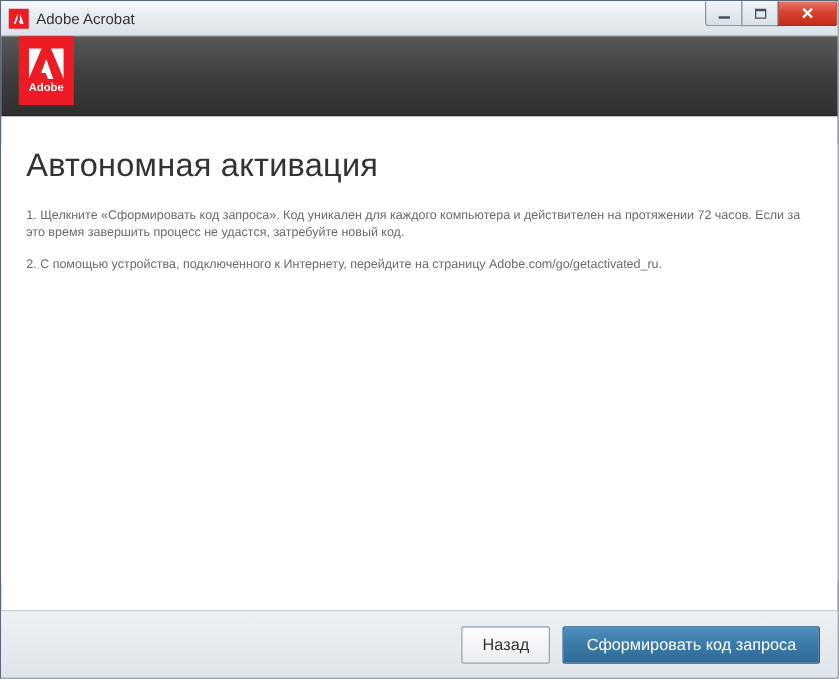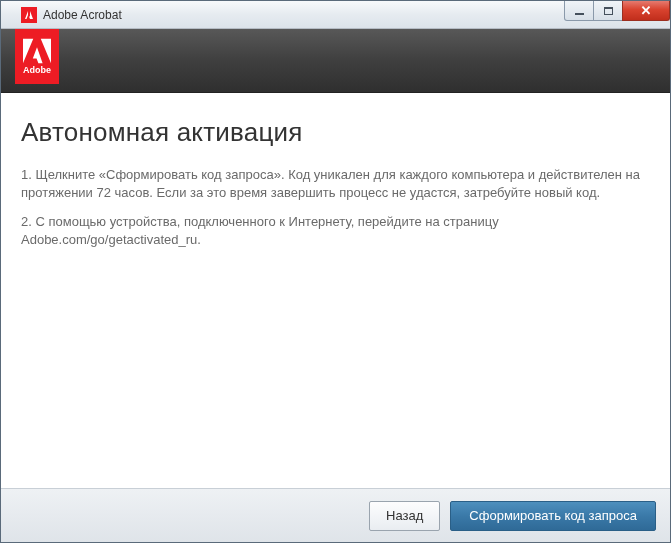--- a/index.html
+++ b/index.html
@@ -17,21 +17,21 @@
       border: 1px solid #5a6a7a;
       display: flex;
       flex-direction: column;
     }
     .titlebar {
       height: 28px;
       background: linear-gradient(to bottom, #f7f9fb 0%, #e6ebf0 50%, #dce3ea 100%);
       border-bottom: 1px solid #b5bcc4;
       display: flex;
       align-items: center;
-      padding-left: 20px;
+      padding-left: 6px;
       position: relative;
     }
     .titlebar-icon {
       width: 16px;
       height: 16px;
       background: #ed1c24;
       display: flex;
       align-items: center;
       justify-content: center;
       margin-right: 6px;
@@ -105,21 +105,21 @@
       border-radius: 24px;
     }
     .page-title {
       font-size: 26px;
       font-weight: normal;
       color: #333;
       margin-bottom: 18px;
       letter-spacing: 0.2px;
     }
     .instructions p {
-      font-size: 13px;
+      font-size: 10px;
       color: #6a6a6a;
       line-height: 1.35;
       margin-bottom: 12px;
     }
     .footer {
       height: 54px;
       background: linear-gradient(to bottom, #eef1f4 0%, #dfe4e9 100%);
       border-top: 1px solid #c8cfd6;
       display: flex;
       align-items: center;

